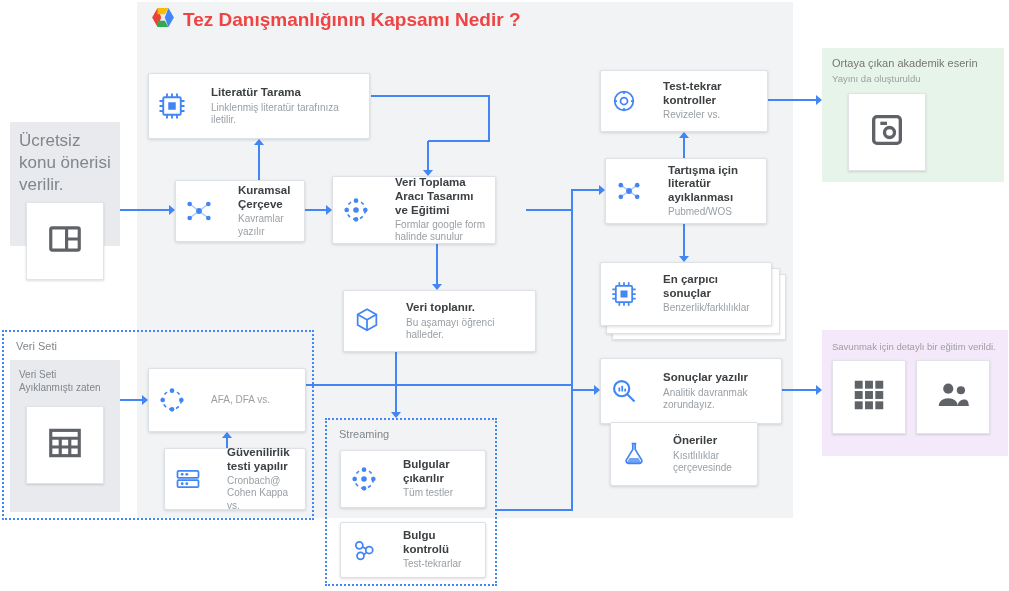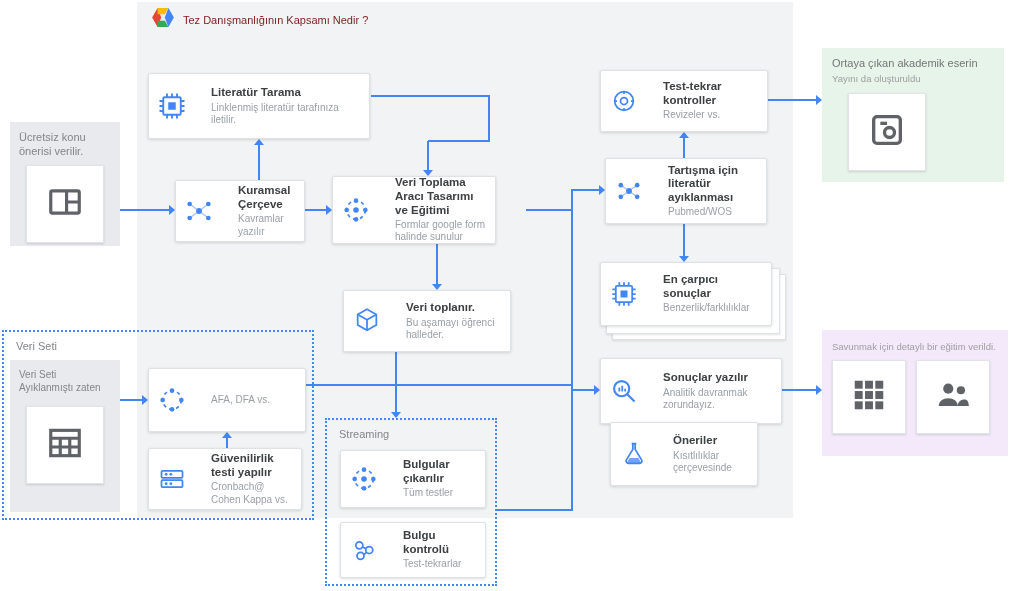--- a/index.html
+++ b/index.html
@@ -1,24 +1,24 @@
 <!DOCTYPE html>
 <html><head>
 <meta charset="utf-8">
 <style>
   html,body{margin:0;padding:0;background:#fff;}
   body{font-family:"Liberation Sans", sans-serif;}
   .canvas{position:relative;width:1009px;height:591px;background:#fff;overflow:hidden;}
 
   .main-zone{position:absolute;left:137px;top:2px;width:656px;height:516px;background:#f1f3f4;z-index:0;}
   .header{position:absolute;left:152px;top:8px;display:flex;align-items:center;gap:9px;z-index:4;}
-  .header .title{font-size:11px;font-weight:400;color:#7f1d1d;}
+  .header .title{font-size:19px;font-weight:700;color:#ef4444;}
 
   .gray-box{position:absolute;background:#e8eaed;z-index:1;box-sizing:border-box;padding:8px 9px;}
-  .gray-box .zlabel{font-size:11px;color:#80868b;line-height:1.3;}
+  .gray-box .zlabel{font-size:17px;color:#80868b;line-height:1.3;}
   .dotted-zone{position:absolute;border:2px dotted #4285f4;box-sizing:border-box;z-index:1;padding:8px 12px;}
   .dotted-zone .zlabel{font-size:11px;color:#80868b;}
 
   .color-zone{position:absolute;box-sizing:border-box;padding:9px 10px;z-index:1;}
   .color-zone .ztitle{font-size:11px;color:#757575;line-height:1.25;}
   .color-zone .zsub{font-size:9.5px;color:#9e9e9e;margin-top:2px;line-height:1.25;}
 
   .tile{background:#fff;border:1px solid #e0e3e7;box-shadow:0 1px 2px rgba(60,64,67,.18);display:flex;align-items:center;justify-content:center;}
 
   .card{position:absolute;background:#fff;border:1px solid #dee1e5;border-radius:2px;
@@ -232,21 +232,21 @@
             <circle cx="12" cy="12" r="2.4"></circle>
           </g>
       </svg>
     </span>
     <div class="ctext">
       <div class="ctitle">Veri Toplama Aracı Tasarımı ve Eğitimi</div>
       <div class="csub">Formlar google form halinde sunulur</div>
     </div>
   </div>
 
-  <div class="card" style="left:343px;top:290px;width:168px;height:62px;">
+  <div class="card" style="left:343px;top:290px;width:193px;height:62px;">
     <span class="cicon">
       <svg width="28" height="28" viewBox="0 0 24 24" fill="none" stroke="#4285f4" stroke-width="1.5">
         <path d="M12 2l8 4.5v9L12 20l-8-4.5v-9z"></path>
           <path d="M12 11v9M12 11L4 6.5M12 11l8-4.5"></path>
       </svg>
     </span>
     <div class="ctext">
       <div class="ctitle">Veri toplanır.</div>
       <div class="csub">Bu aşamayı öğrenci halleder.</div>
     </div>
@@ -262,21 +262,21 @@
             <circle cx="12" cy="20" r="2"></circle>
             <circle cx="4" cy="12" r="2"></circle>
           </g>
       </svg>
     </span>
     <div class="ctext">
       <div class="csub">AFA, DFA vs.</div>
     </div>
   </div>
 
-  <div class="card" style="left:148px;top:448px;width:154px;height:62px;">
+  <div class="card" style="left:164px;top:448px;width:142px;height:62px;">
     <span class="cicon">
       <svg width="28" height="28" viewBox="0 0 24 24">
         <g fill="none" stroke="#4285f4" stroke-width="1.5">
             <rect x="3" y="5" width="18" height="6" rx="1"></rect>
             <rect x="3" y="13" width="18" height="6" rx="1"></rect>
           </g>
         <g fill="#4285f4">
             <circle cx="7" cy="8" r="1.2"></circle>
             <circle cx="11" cy="8" r="1.2"></circle>
             <circle cx="7" cy="16" r="1.2"></circle>

